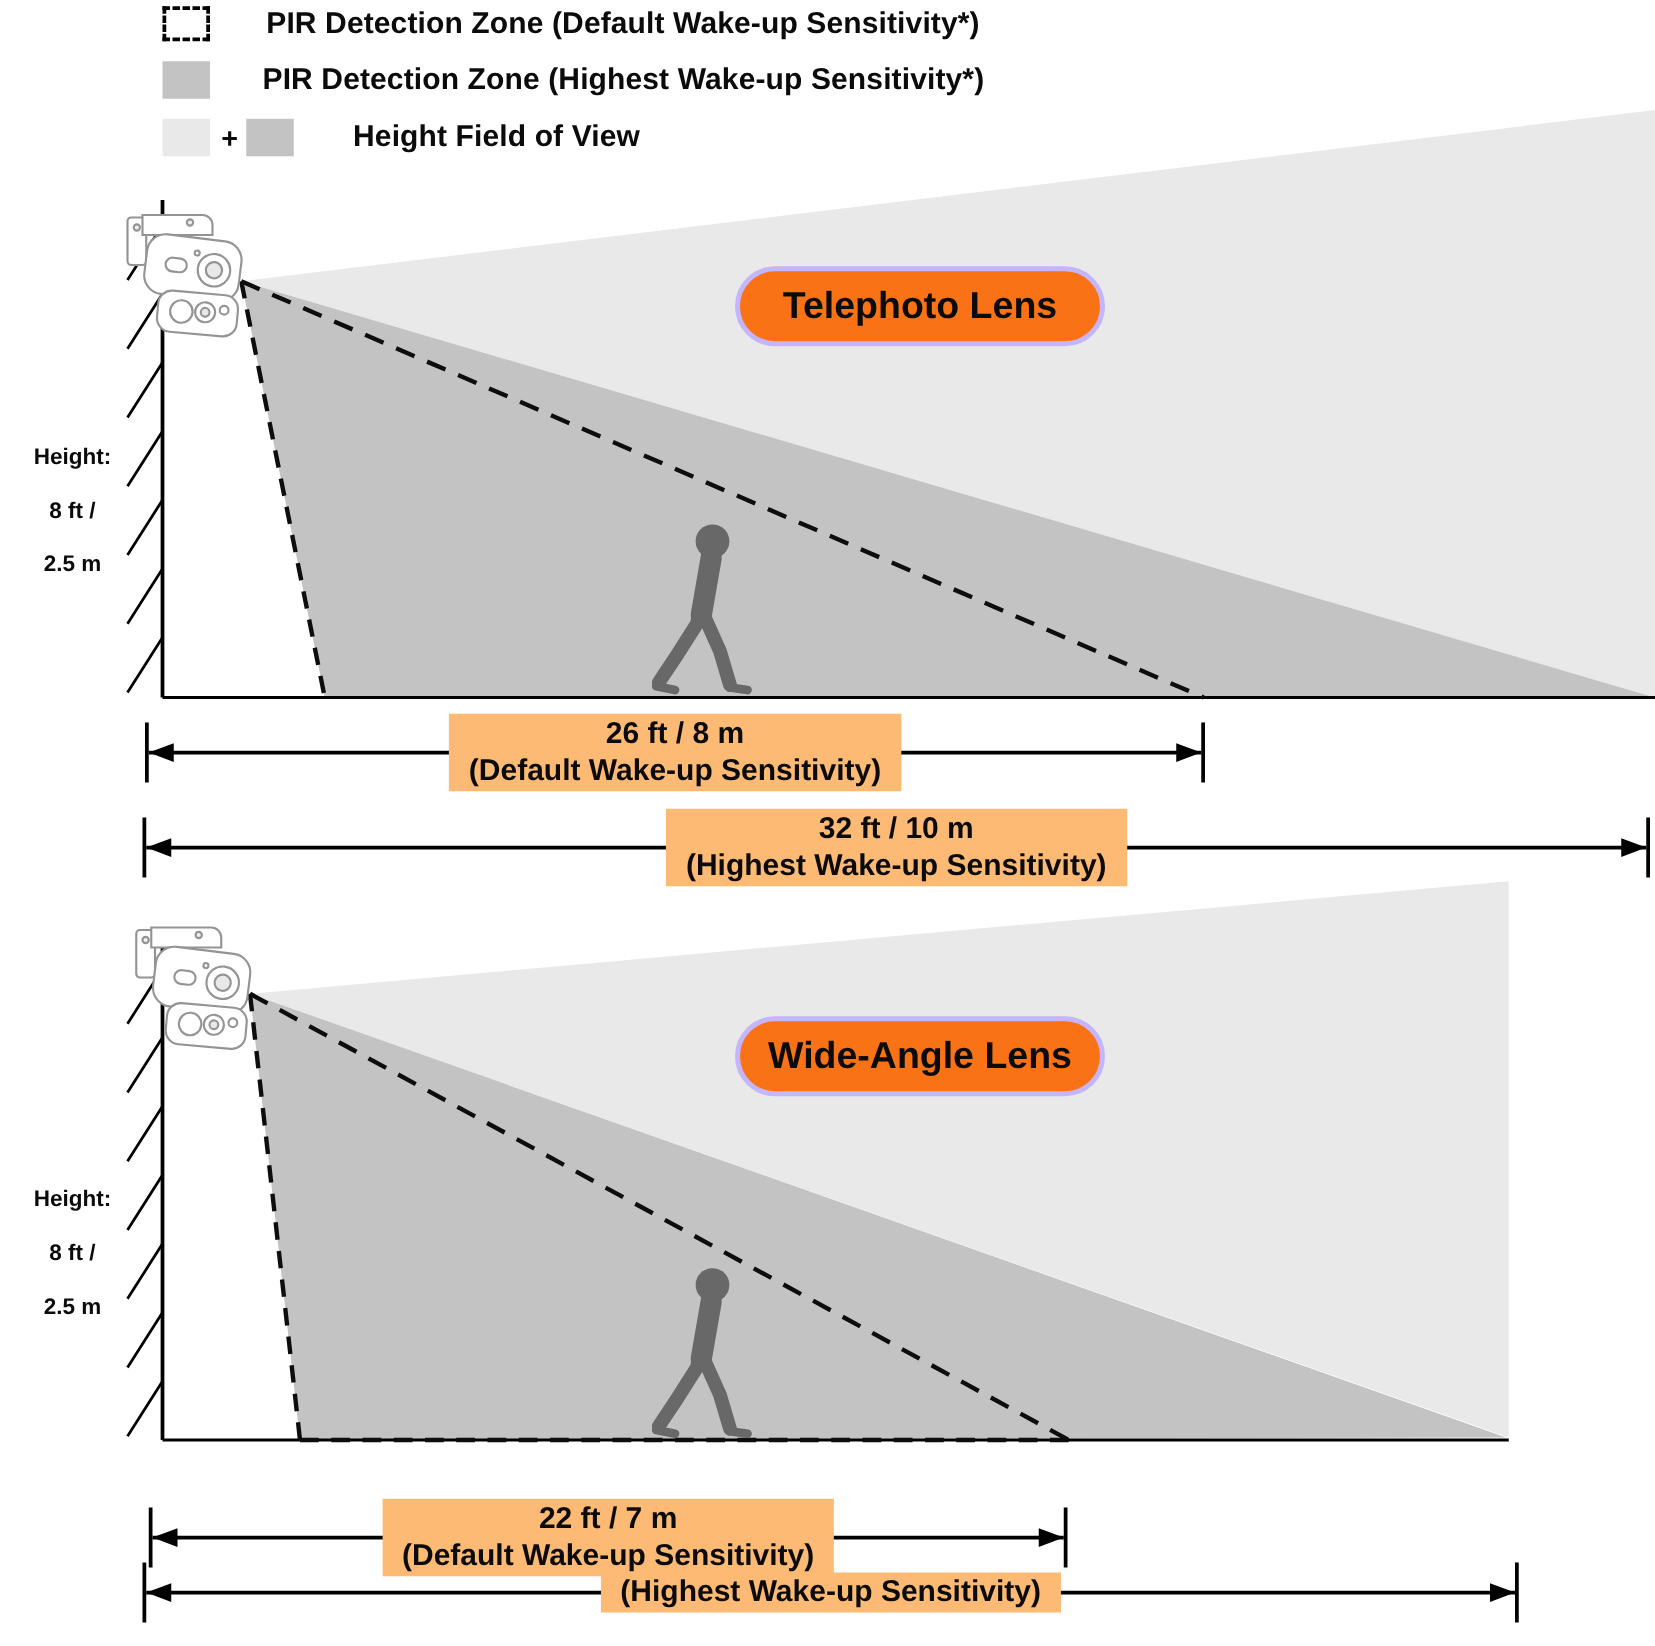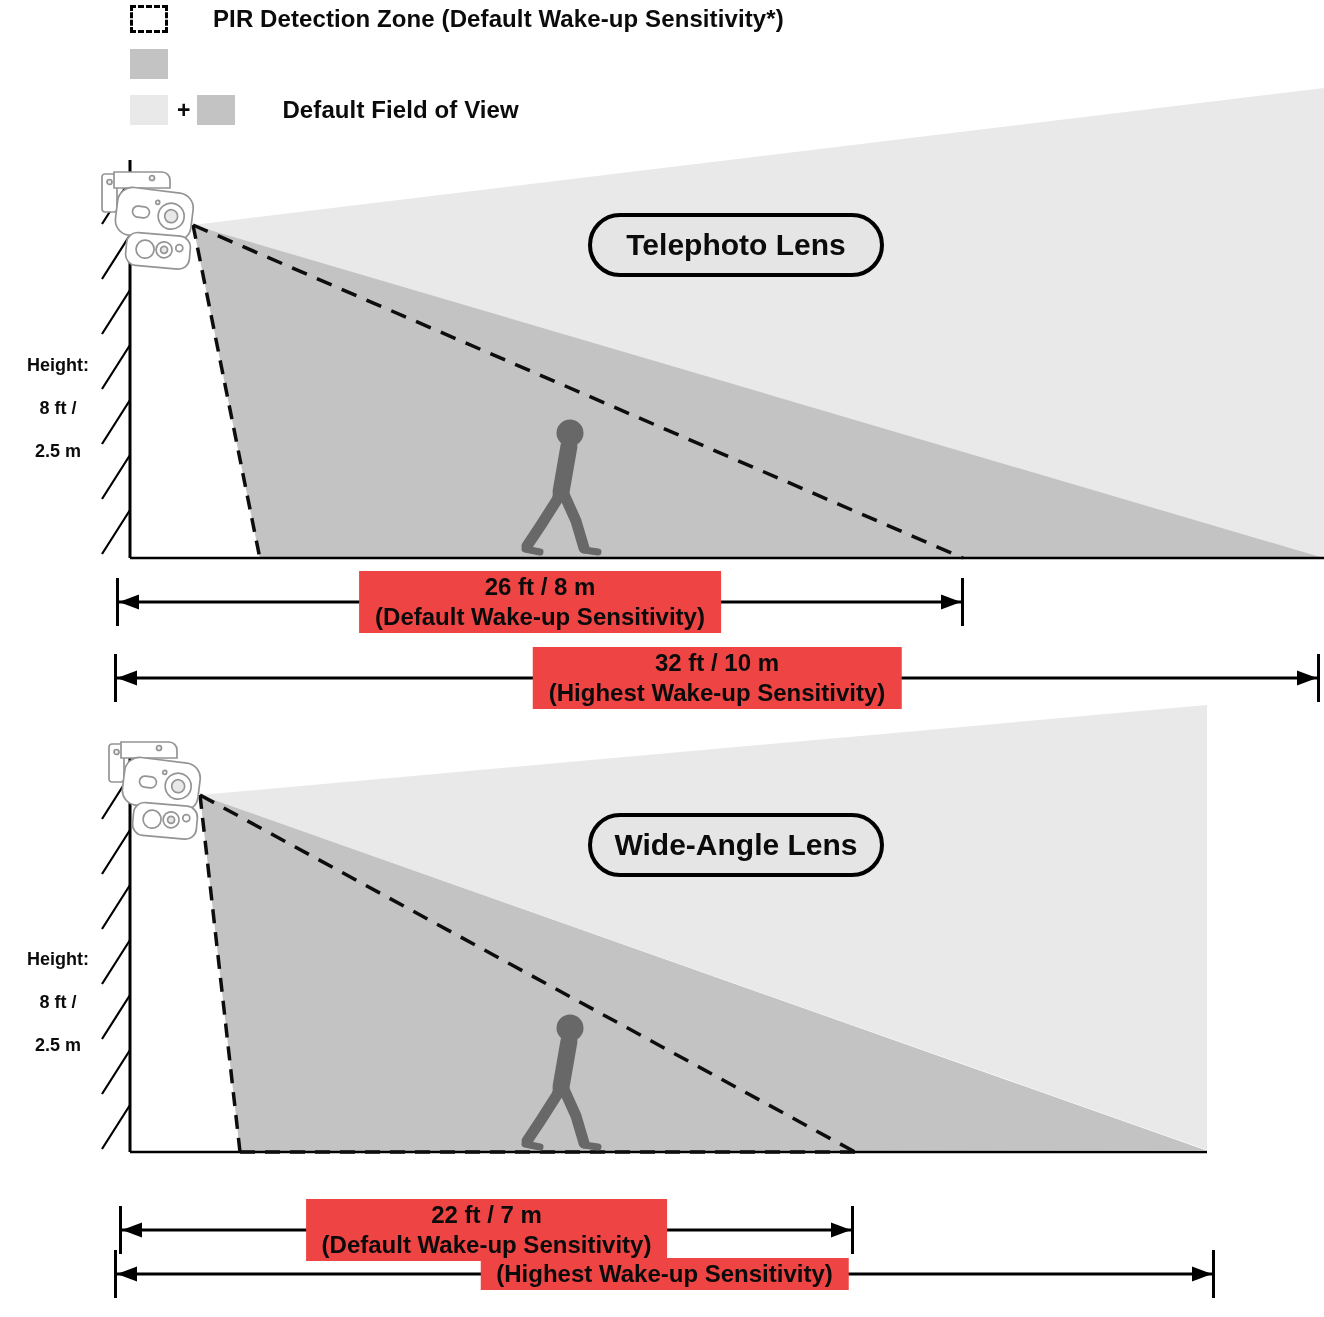--- a/index.html
+++ b/index.html
@@ -10,33 +10,33 @@
   
   .lrow{position:absolute;display:flex;align-items:center;height:34px;}
   .sw{display:inline-block;flex:0 0 auto;}
   .sw-dashed{width:32px;height:22px;border:3px dashed #000;background:#fff;}
   .sw-dark{width:38px;height:30px;background:#c3c3c3;}
   .sw-light{width:38px;height:30px;background:#e9e9e9;}
   .ltext{font-size:24px;font-weight:600;letter-spacing:0.1px;white-space:nowrap;}
   .plus{font-size:23px;font-weight:600;margin:0 7px 0 9px;}
 
   
-  .pill{position:absolute;width:288px;height:56px;background:#e5e5e5;border:4px solid #000000;
+  .pill{position:absolute;width:288px;height:56px;background:#f97316;border:4px solid #c4b5fd;
         border-radius:32px;display:flex;align-items:center;justify-content:center;
         font-size:30px;font-weight:600;white-space:nowrap;}
 
   
   .hlabel{position:absolute;left:0;width:116px;text-align:center;
           font-size:18px;font-weight:600;line-height:43px;}
 
   
   .dim{position:absolute;height:64px;}
   .dim svg{position:absolute;left:0;top:0;}
   .dim-label{position:absolute;left:50%;top:50%;transform:translate(-50%,-50%);
-             background:#ef4444;padding:1px 16px;text-align:center;white-space:nowrap;}
+             background:#fdba74;padding:1px 16px;text-align:center;white-space:nowrap;}
   .dim-value,.dim-qual{font-size:24px;font-weight:600;line-height:30px;}
 </style>
 </head>
 <body>
 
 <div class="stage">
 
   <svg class="bg" width="1324" height="1317" viewBox="0 0 1324 1317">
     <defs>
       <g id="person" stroke="#686868" fill="none" stroke-linecap="round" stroke-linejoin="round">
@@ -96,26 +96,27 @@
     </g>
   </svg>
 
   <div>
     <div class="lrow" style="left:130px;top:2px;">
       <span class="sw sw-dashed"></span>
       <span class="ltext" style="margin-left:45px;">PIR Detection Zone (Default Wake-up Sensitivity*)</span>
     </div>
     <div class="lrow" style="left:130px;top:47px;">
       <span class="sw sw-dark"></span>
+      <span class="ltext" style="margin-left:42px;">PIR Detection Zone (Highest Wake-up Sensitivity*)</span>
     </div>
     <div class="lrow" style="left:130px;top:93px;">
       <span class="sw sw-light"></span>
       <span class="plus">+</span>
       <span class="sw sw-dark"></span>
-      <span class="ltext" style="margin-left:47px;">Default Field of View</span>
+      <span class="ltext" style="margin-left:47px;">Height Field of View</span>
     </div>
   </div>
 
   <div class="pill" style="left:588px;top:213px;">Telephoto Lens</div>
   <div class="pill" style="left:588px;top:813px;">Wide-Angle Lens</div>
 
   <div class="hlabel" style="top:344px;">
     <div>Height:</div>
     <div>8 ft /</div>
     <div>2.5 m</div>

